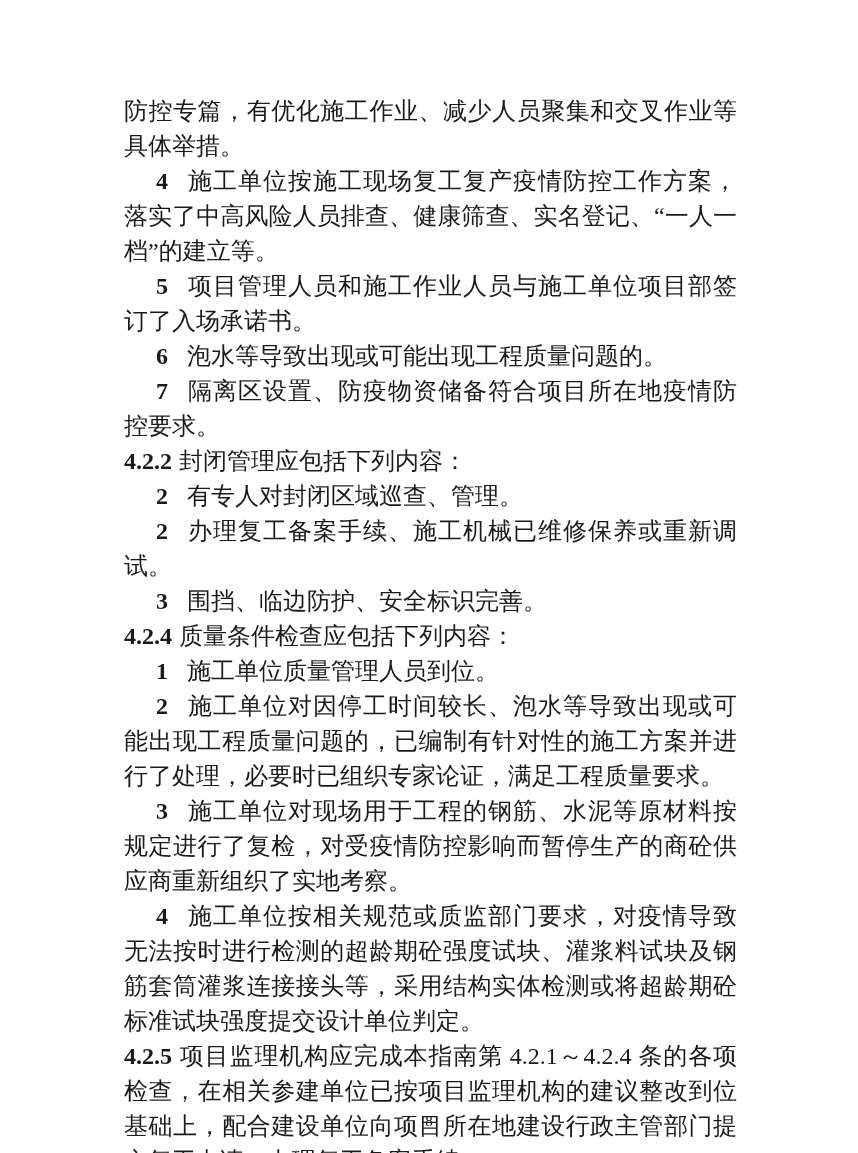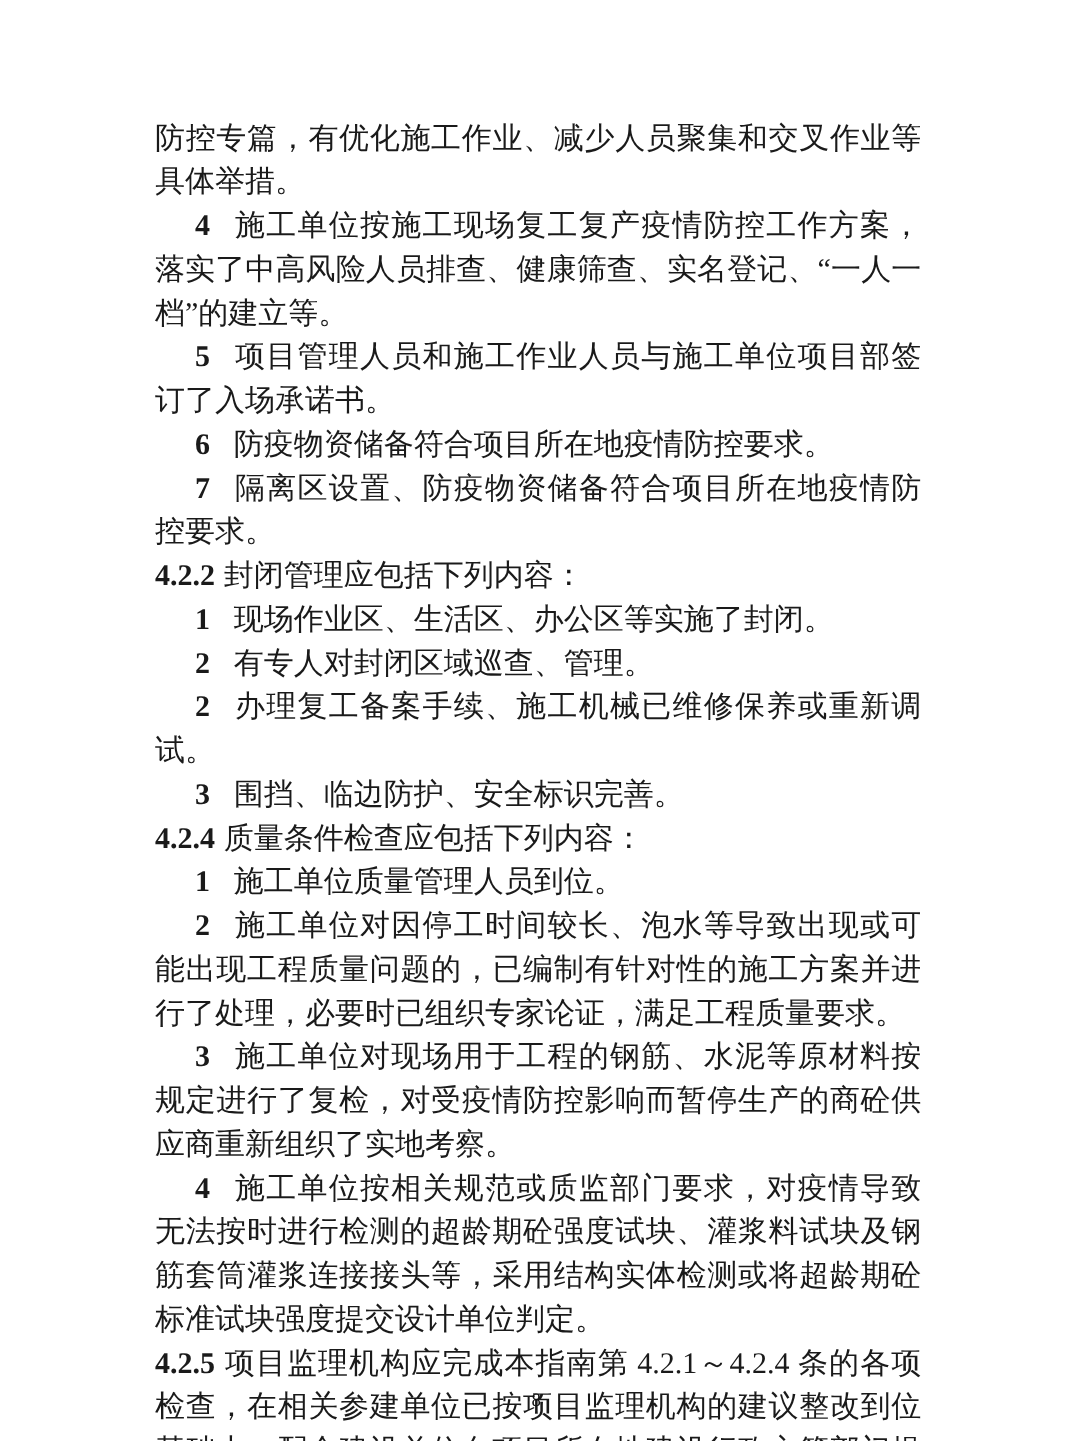--- a/index.html
+++ b/index.html
@@ -56,24 +56,23 @@
   }
 </style>
 </head>
 <body>
 
 <div class="page">
   <div class="content" id="doc-content">
       <p class="continuation"><span>防控专篇，有优化施工作业、减少人员聚集和交叉作业等具体举措。</span></p>
       <p class="numbered"><span class="num">4</span><span>施工单位按施工现场复工复产疫情防控工作方案，落实了中高风险人员排查、健康筛查、实名登记、“一人一档”的建立等。</span></p>
       <p class="numbered"><span class="num">5</span><span>项目管理人员和施工作业人员与施工单位项目部签订了入场承诺书。</span></p>
-      <p class="numbered"><span class="num">6</span><span>防疫物资储备符合项目所在地疫情防控要求。</span></p>
+      <p class="numbered"><span class="num">6</span><span>泡水等导致出现或可能出现工程质量问题的。</span></p>
       <p class="numbered"><span class="num">7</span><span>隔离区设置、防疫物资储备符合项目所在地疫情防控要求。</span></p>
       <p class="section"><span class="num">4.2.2</span><span>封闭管理应包括下列内容：</span></p>
-      <p class="numbered"><span class="num">1</span><span>现场作业区、生活区、办公区等实施了封闭。</span></p>
       <p class="numbered"><span class="num">2</span><span>有专人对封闭区域巡查、管理。</span></p>
       <p class="numbered"><span class="num">2</span><span>办理复工备案手续、施工机械已维修保养或重新调试。</span></p>
       <p class="numbered"><span class="num">3</span><span>围挡、临边防护、安全标识完善。</span></p>
       <p class="section"><span class="num">4.2.4</span><span>质量条件检查应包括下列内容：</span></p>
       <p class="numbered"><span class="num">1</span><span>施工单位质量管理人员到位。</span></p>
       <p class="numbered"><span class="num">2</span><span>施工单位对因停工时间较长、泡水等导致出现或可能出现工程质量问题的，已编制有针对性的施工方案并进行了处理，必要时已组织专家论证，满足工程质量要求。</span></p>
       <p class="numbered"><span class="num">3</span><span>施工单位对现场用于工程的钢筋、水泥等原材料按规定进行了复检，对受疫情防控影响而暂停生产的商砼供应商重新组织了实地考察。</span></p>
       <p class="numbered"><span class="num">4</span><span>施工单位按相关规范或质监部门要求，对疫情导致无法按时进行检测的超龄期砼强度试块、灌浆料试块及钢筋套筒灌浆连接接头等，采用结构实体检测或将超龄期砼标准试块强度提交设计单位判定。</span></p>
       <p class="section"><span class="num">4.2.5</span><span>项目监理机构应完成本指南第 4.2.1～4.2.4 条的各项检查，在相关参建单位已按项目监理机构的建议整改到位基础上，配合建设单位向项目所在地建设行政主管部门提交复工申请、办理复工备案手续。</span></p>
     </div>

